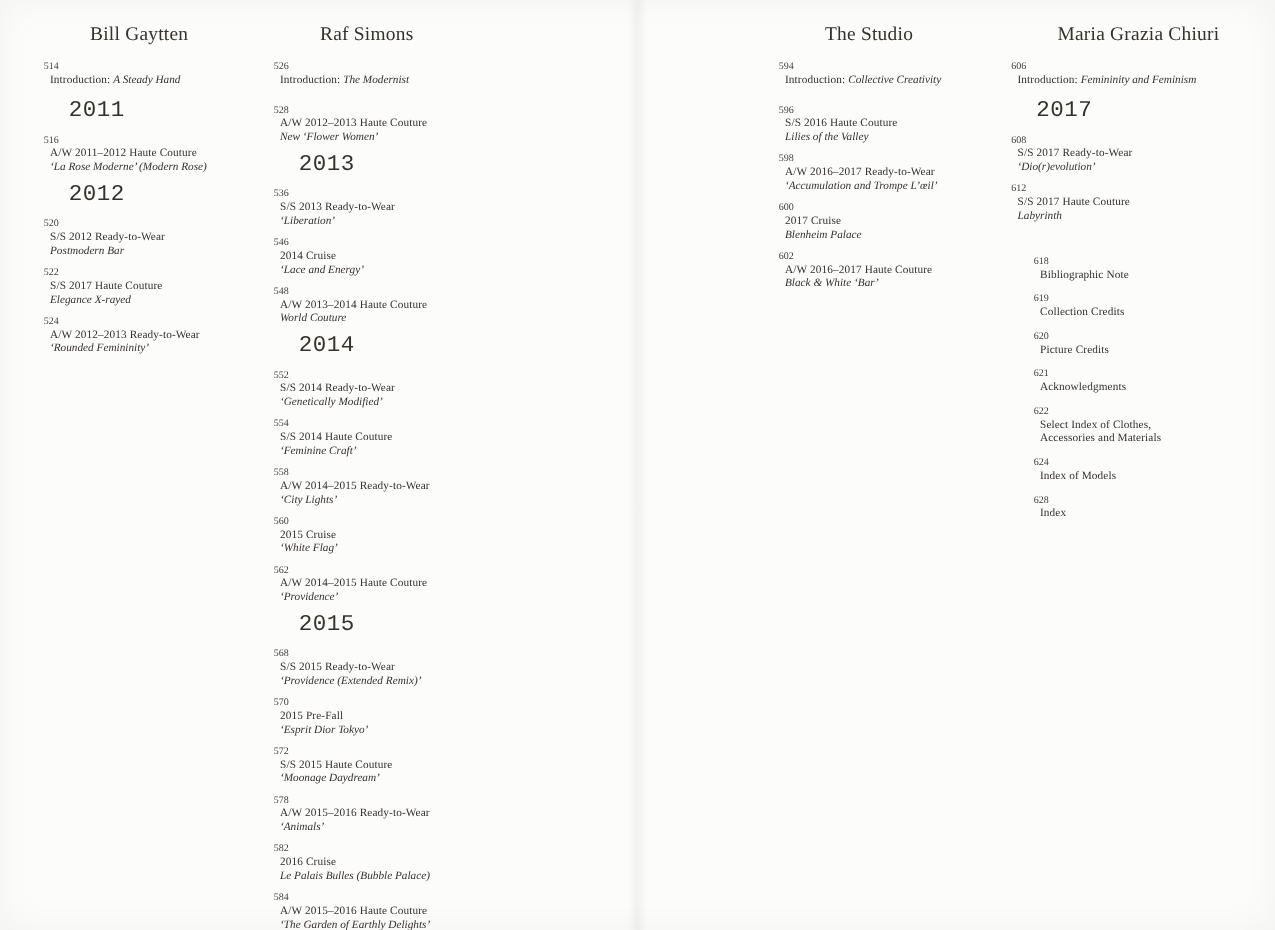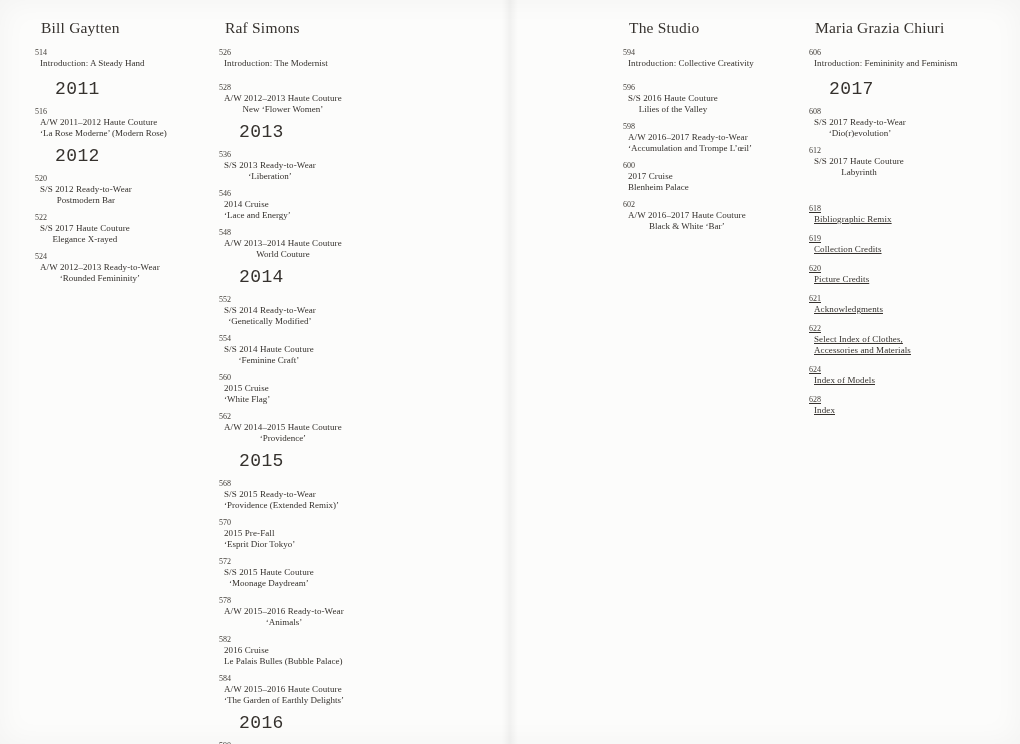--- a/index.html
+++ b/index.html
@@ -33,21 +33,21 @@
   .col-1 { left: 32px;  width: 165px; }
   .col-2 { left: 216px; width: 180px; }
   .col-3 { left: 620px; width: 185px; }
   .col-4 { left: 806px; width: 190px; }
 
   .col-title {
     font-size: 15.5px;
     line-height: 18px;
     font-weight: normal;
     letter-spacing: 0.2px;
-    margin: 0 0 9px 9px;
+    margin: 0 0 9px 40px;
   }
   .year {
     font-size: 18px;
     line-height: 16px;
     letter-spacing: 0.4px;
     margin: 9px 0 8px 23px;
     font-family: Liberation Mono, monospace;
   }
   .entry {
     display: flex;
@@ -66,30 +66,29 @@
     color: #45413c;
   }
   .entry .body {
     margin-left: 8px;
     font-size: 9px;
     line-height: 11px;
   }
   .entry .label { letter-spacing: 0.1px; }
   .entry .title {
     display: block;
-    text-align: center;
+    font-style: italic;
   }
   .entry.inline .title { display: inline; }
 
   .backmatter {
     position: absolute;
-    left: 806px;
+    left: 824px;
     top: 202px;
     width: 190px;
-    text-decoration: underline;
   }
   .backmatter .entry { margin-bottom: 7px; }
   .backmatter .body { width: 112px; }
 </style>
 </head>
 <body>
 
 <div class="page">
   <div class="gutter"></div>
 
@@ -148,20 +147,24 @@
         <div class="year">2014</div>
         <div class="entry">
           <span class="num">552</span>
           <span class="body"><span class="label">S/S 2014 Ready-to-Wear</span><span class="title">‘Genetically Modified’</span></span>
         </div>
         <div class="entry">
           <span class="num">554</span>
           <span class="body"><span class="label">S/S 2014 Haute Couture</span><span class="title">‘Feminine Craft’</span></span>
         </div>
         <div class="entry">
+          <span class="num">558</span>
+          <span class="body"><span class="label">A/W 2014–2015 Ready-to-Wear</span><span class="title">‘City Lights’</span></span>
+        </div>
+        <div class="entry">
           <span class="num">560</span>
           <span class="body"><span class="label">2015 Cruise</span><span class="title">‘White Flag’</span></span>
         </div>
         <div class="entry">
           <span class="num">562</span>
           <span class="body"><span class="label">A/W 2014–2015 Haute Couture</span><span class="title">‘Providence’</span></span>
         </div>
         <div class="year">2015</div>
         <div class="entry">
           <span class="num">568</span>
@@ -237,21 +240,21 @@
           <span class="num">612</span>
           <span class="body"><span class="label">S/S 2017 Haute Couture</span><span class="title">Labyrinth</span></span>
         </div>
       </div>
   </div>
 
   <div class="backmatter">
     <div>
         <div class="entry bm">
           <span class="num">618</span>
-          <span class="body"><span class="label">Bibliographic Remix</span></span>
+          <span class="body"><span class="label">Bibliographic Note</span></span>
         </div>
         <div class="entry bm">
           <span class="num">619</span>
           <span class="body"><span class="label">Collection Credits</span></span>
         </div>
         <div class="entry bm">
           <span class="num">620</span>
           <span class="body"><span class="label">Picture Credits</span></span>
         </div>
         <div class="entry bm">

